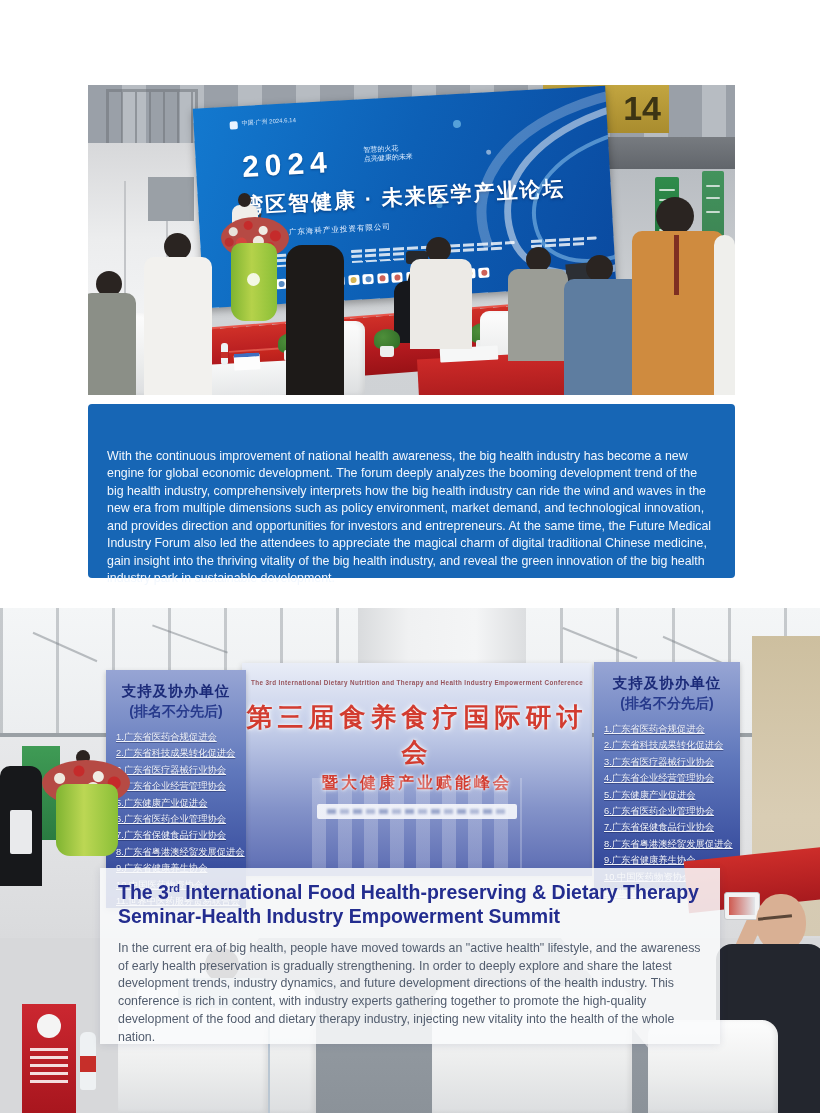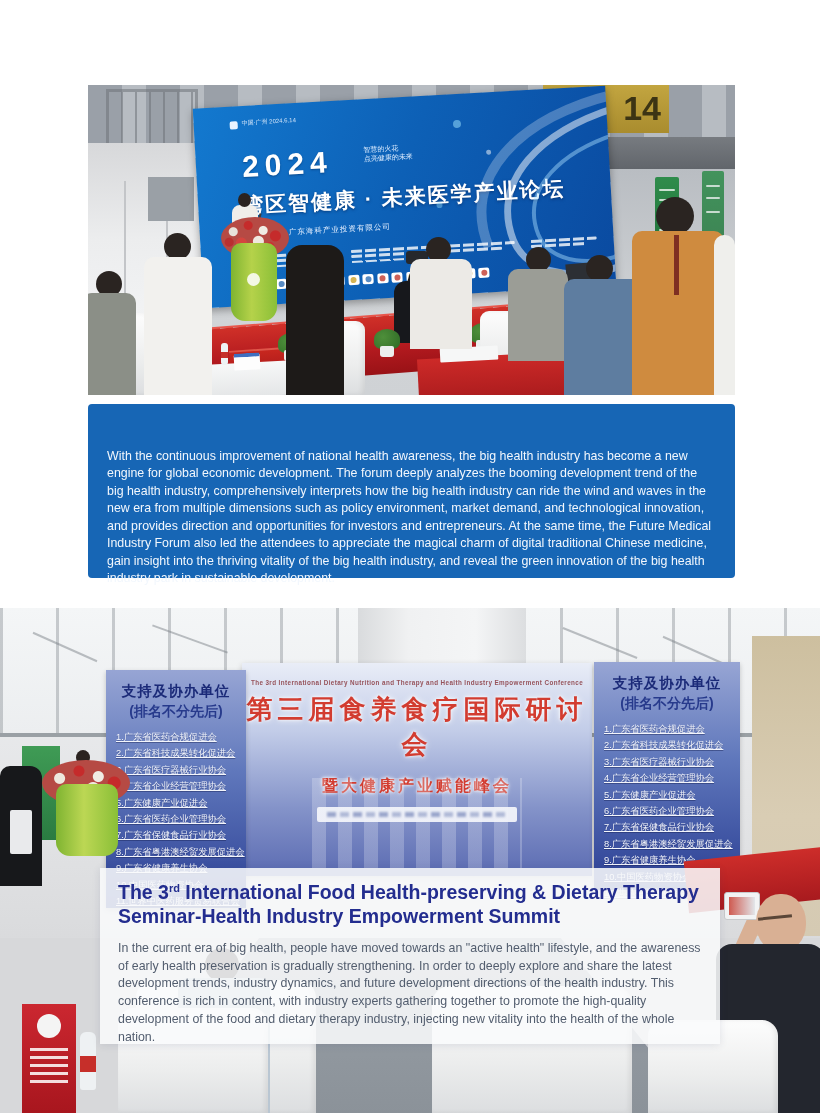--- a/index.html
+++ b/index.html
@@ -120,23 +120,23 @@
   .p2-column{left:358px;top:0;width:168px;height:175px;background:linear-gradient(90deg,#d9dbdd,#f0f1f2 30%,#f4f5f6 70%,#dcdee0);}
   .p2-warm{left:752px;top:28px;width:68px;height:300px;background:linear-gradient(180deg,#cdbf9f,#d9cdb4 60%,#d5cab3);}
   .p2-floor{left:0;top:330px;width:820px;height:175px;background:#d7d8da;}
   .p2-carpet{left:120px;top:330px;width:580px;height:175px;background:linear-gradient(180deg,#9aa1a8,#8b9299);
     clip-path:polygon(24% 0,76% 0,100% 100%,0 100%);}
 
   .backdrop2{left:242px;top:55px;width:350px;height:213px;
     background:linear-gradient(180deg,#e9edf7 0%,#c2cce8 32%,#8493c9 68%,#5b6bb2 100%);
     box-shadow:0 2px 6px rgba(0,0,0,.18);text-align:center;}
   .bd-en{margin-top:16px;font-size:6.3px;letter-spacing:.4px;color:#96525a;font-weight:bold;}
-  .bd-title{margin-top:6px;font-size:26px;font-weight:bold;letter-spacing:5px;color:#d23c30;
+  .bd-title{margin-top:14px;font-size:26px;font-weight:bold;letter-spacing:5px;color:#d23c30;
     text-shadow:0 0 3px #fff,0 0 6px rgba(255,255,255,.9);}
-  .bd-sub{margin-top:14px;font-size:16px;font-weight:bold;letter-spacing:3px;color:#d23c30;
+  .bd-sub{margin-top:3px;font-size:16px;font-weight:bold;letter-spacing:3px;color:#d23c30;
     text-shadow:0 0 3px #fff,0 0 5px rgba(255,255,255,.85);}
   .bd-strip{margin:10px auto 0;width:200px;height:15px;background:rgba(255,255,255,.85);border-radius:2px;position:relative;overflow:hidden;}
   .bd-strip::after{content:"";position:absolute;left:10px;top:5px;right:10px;height:5px;
     background:repeating-linear-gradient(90deg,rgba(90,110,170,.55) 0 9px,transparent 9px 13px);filter:blur(1px);}
   .bd-water{position:absolute;left:70px;bottom:8px;width:210px;height:90px;opacity:.25;
     background:repeating-linear-gradient(90deg,#f2f4fa 0 14px,transparent 14px 26px);}
 
   .spanel{background:linear-gradient(180deg,#97a5d4 0%,#6078bc 42%,#2b3f94 100%);
     box-shadow:0 2px 5px rgba(0,0,0,.2);color:#f3f5fb;}
   .spanel .h{margin-top:12px;text-align:center;font-size:14.5px;font-weight:bold;color:#1b2a78;letter-spacing:1px;}

